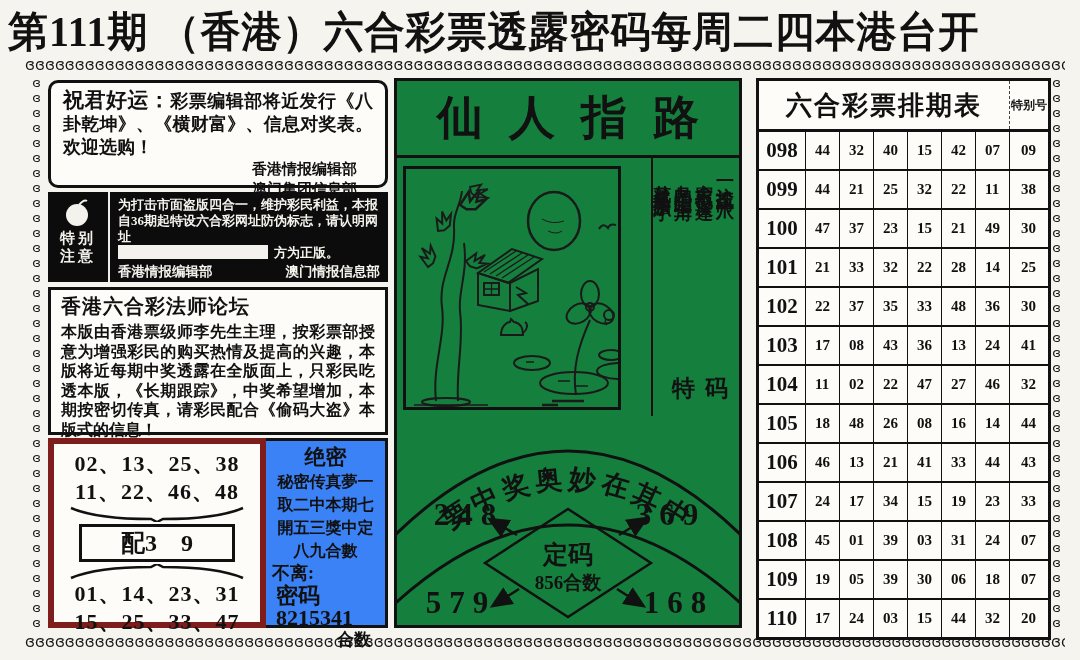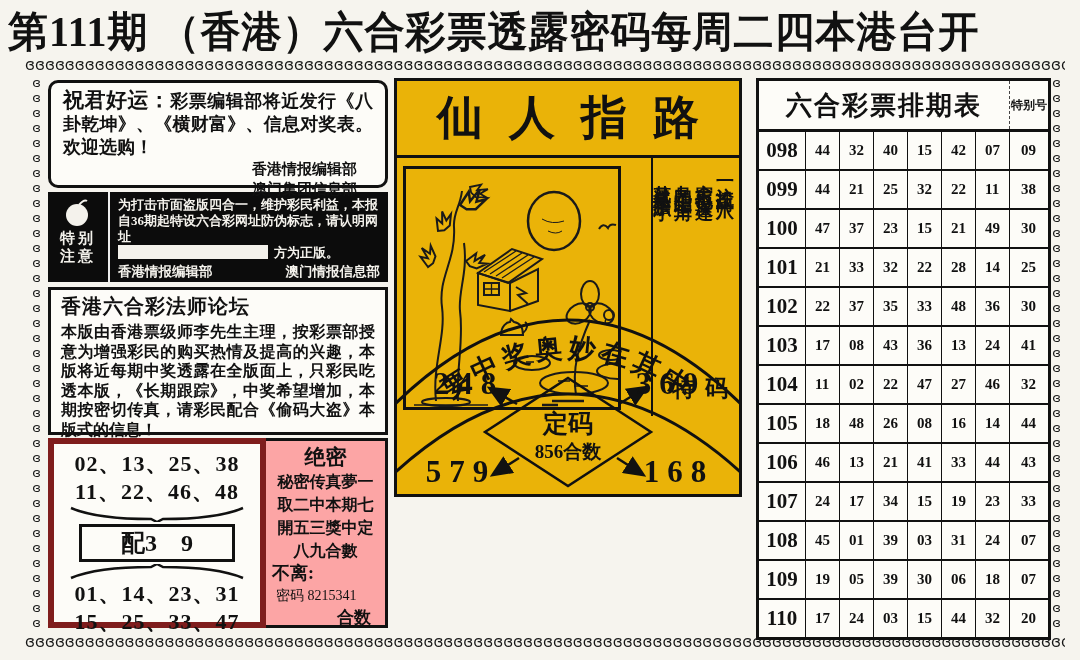--- a/index.html
+++ b/index.html
@@ -34,28 +34,28 @@
   .redact-bar{display:inline-block;width:150px;height:14px;background:#f4f2ec;vertical-align:-2px;margin-right:6px;}
   .notice-signs{display:flex;justify-content:space-between;font-size:13.5px;margin-top:3px;}
   .boxC{border:3px solid #111;background:#fdfcf8;box-sizing:border-box;height:148px;padding:3px 10px;margin-bottom:3px;}
   .boxC h3{margin:0;font-size:20px;font-weight:900;letter-spacing:1px;}
   .boxC p{margin:2px 0 0;font-size:16px;font-weight:700;line-height:19.5px;text-align:justify;}
   .boxD{display:flex;height:190px;}
   .numbox{width:218px;border:6px solid #7f1d1d;background:#fdfcf8;box-sizing:border-box;padding-top:6px;text-align:center;}
   .numline{font-size:22px;font-weight:700;letter-spacing:1px;line-height:28px;}
   .brace{display:block;margin:0 auto;}
   .pairbox{width:150px;border:3px solid #111;margin:2px auto;font-size:24px;font-weight:700;line-height:32px;text-align:center;}
-  .secretbox{flex:1;border:3px solid #111;border-left:none;background:#fca5a5;box-sizing:border-box;padding:3px 6px;}
+  .secretbox{flex:1;border:3px solid #111;border-left:none;background:#3b82f6;box-sizing:border-box;padding:3px 6px;}
   .secret-title{text-align:center;font-size:21px;font-weight:900;line-height:26px;}
   .secret-line{text-align:center;font-size:16px;font-weight:700;line-height:23px;}
   .secret-noleave{font-size:18px;font-weight:900;line-height:23px;}
-  .secret-code{font-size:14px;font-weight:400;line-height:22px;padding-left:4px;}
+  .secret-code{font-size:22px;font-weight:700;line-height:22px;padding-left:4px;}
   .secret-suffix{text-align:right;font-size:17px;font-weight:700;padding-right:8px;line-height:22px;}
   
-  .col-mid{position:absolute;left:394px;top:78px;width:348px;height:419px;border:3px solid #111;box-sizing:border-box;background:#eab308;}
+  .col-mid{position:absolute;left:394px;top:78px;width:348px;height:550px;border:3px solid #111;box-sizing:border-box;background:#15803d;}
   .mid-title{height:74px;border-bottom:3px solid #111;display:flex;align-items:center;justify-content:center;font-size:46px;font-weight:900;}
   .mid-title span{letter-spacing:26px;margin-right:-26px;}
   .mid-content{position:relative;height:258px;}
   .illus{position:absolute;left:6px;top:8px;width:218px;height:244px;border:3px solid #111;box-sizing:border-box;}
   .poemarea{position:absolute;right:0;top:0;width:86px;height:258px;border-left:2px solid #111;}
   .poem{position:absolute;top:12px;right:4px;height:206px;writing-mode:vertical-rl;text-orientation:upright;font-size:18px;font-weight:700;letter-spacing:3px;}
   .poem span{display:block;line-height:21px;}
   .special-label{position:absolute;bottom:12px;left:8px;right:0;text-align:center;font-size:23px;font-weight:900;letter-spacing:10px;text-indent:10px;}
   .mid-bottom{position:absolute;left:0;right:0;bottom:0;height:212px;}
   

